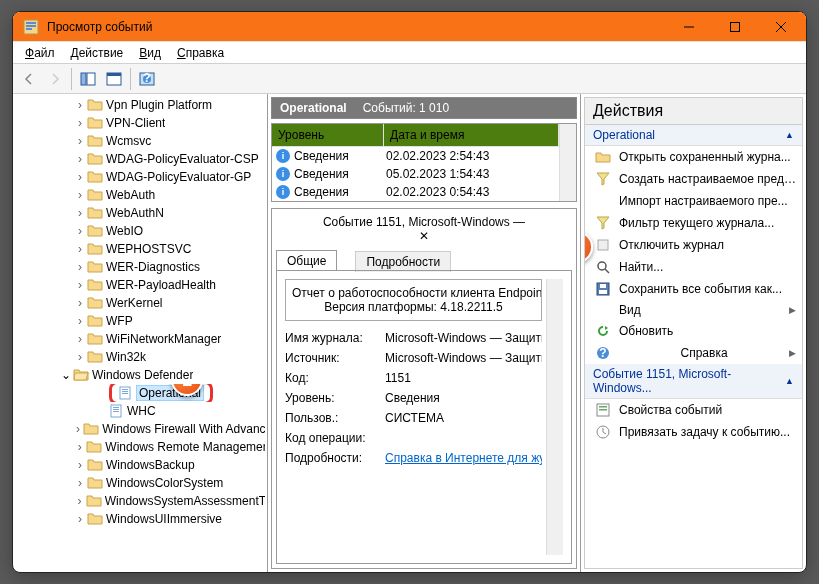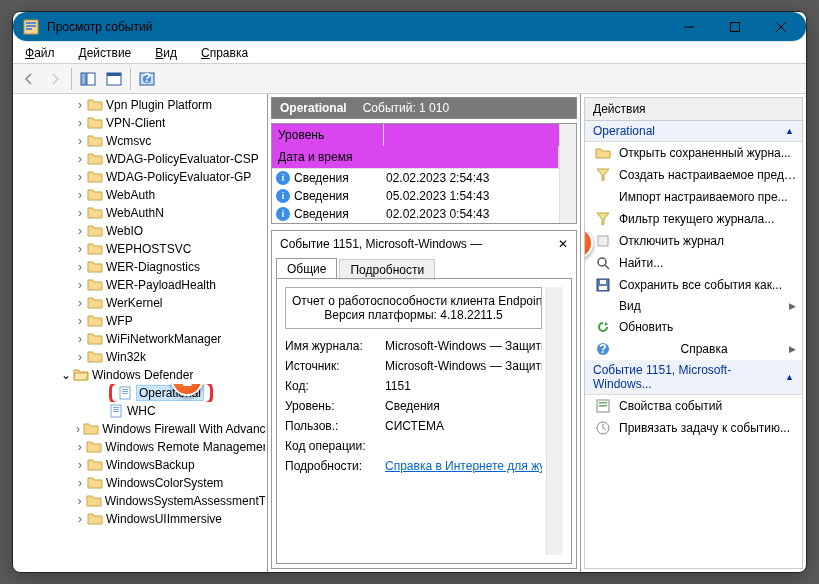--- a/index.html
+++ b/index.html
@@ -1,66 +1,66 @@
 <!DOCTYPE html>
 <html><head>
 <meta charset="utf-8">
 <style>
 * { box-sizing: border-box; margin: 0; padding: 0; font-family: 'Segoe UI', Tahoma, sans-serif; font-size: 12px; }
 body { background: #5a5a5a; display: flex; justify-content: center; align-items: center; height: 584px; width: 819px; }
 .window { width: 795px; height: 562px; background: #fff; border: 1px solid #222; border-radius: 8px; overflow: hidden; display: flex; flex-direction: column; box-shadow: 0 4px 20px rgba(0,0,0,0.3); }
-.titlebar { height: 30px; background: #0369a1; display: flex; align-items: center; padding: 0 2px 0 10px; border-bottom: 1px solid #e5e5e5; border-radius: 14px; }
+.titlebar { height: 30px; background: #f97316; display: flex; align-items: center; padding: 0 2px 0 10px; border-bottom: 1px solid #e5e5e5; }
 .titlebar .app-icon { width: 16px; height: 16px; margin-right: 8px; }
 .titlebar .title { flex: 1; color: #000; }
 .win-controls { display: flex; }
 .win-btn { width: 46px; height: 30px; display: flex; align-items: center; justify-content: center; color: #000; }
-.menubar { height: 22px; display: flex; align-items: center; padding: 0 6px; gap: 12px; border-bottom: 1px solid #d0d0d0; }
+.menubar { height: 22px; display: flex; align-items: center; padding: 0 6px; gap: 4px; border-bottom: 1px solid #d0d0d0; }
 .menubar span { padding: 2px 6px; text-decoration: underline; text-decoration-color: transparent; }
 .menubar span::first-letter { text-decoration: underline; }
 .toolbar { height: 30px; display: flex; align-items: center; padding: 0 4px; gap: 2px; background: #f5f5f5; border-bottom: 1px solid #d0d0d0; }
 .tool-btn { width: 24px; height: 24px; display: flex; align-items: center; justify-content: center; border: 1px solid transparent; border-radius: 2px; }
 .tool-sep { width: 1px; height: 22px; background: #c0c0c0; margin: 0 2px; }
 .content { flex: 1; display: flex; overflow: hidden; }
 .tree-panel { width: 255px; border-right: 1px solid #999; overflow: hidden; padding: 2px; }
 .tree { padding-left: 0; overflow: hidden; }
 .tree-item { display: flex; align-items: center; height: 18px; padding-left: 72px; white-space: nowrap; overflow: hidden; }
 .tree-item .chev { width: 14px; text-align: center; color: #666; margin-left: -14px; }
 .tree-item .fold { width: 16px; height: 14px; margin-right: 3px; flex-shrink: 0; }
 .tree-item .label { overflow: hidden; text-overflow: clip; }
 .tree-item.expanded { padding-left: 58px; }
 .tree-item.child { padding-left: 94px; }
 .tree-item.selected .label { background: #cce8ff; border: 1px solid #99d1ff; padding: 0 2px; }
 .log-icon { width: 14px; height: 14px; margin-right: 4px; flex-shrink: 0; }
 .center-panel { flex: 1; border-right: 1px solid #999; padding: 3px; display: flex; flex-direction: column; overflow: hidden; min-width: 0; }
 .header-bar { background: #797979; color: #fff; height: 22px; display: flex; align-items: center; padding: 0 8px; border: 1px solid #888; }
 .header-bar b { margin-right: 16px; font-weight: 600; }
 .event-box { border: 1px solid #999; margin-top: 4px; }
-.event-table-head { display: flex; background: #d946ef; border-bottom: 1px solid #e0e0e0; flex-direction: column; }
+.event-table-head { display: flex; background: #4d7c0f; border-bottom: 1px solid #e0e0e0; }
 .event-table-head .col { padding: 4px 6px; border-right: 1px solid #e0e0e0; }
 .col-level { width: 112px; }
 .col-date { flex: 1; }
 .event-row { display: flex; align-items: center; height: 18px; padding: 0 4px; }
 .event-row .info-icon { width: 14px; height: 14px; margin-right: 4px; border-radius: 50%; background: #3a8ee6; display: flex; align-items: center; justify-content: center; color: #fff; font-size: 9px; font-weight: bold; flex-shrink: 0; }
 .event-row .lvl { width: 92px; }
 .event-row .dt { flex: 1; }
 .scrollbar { width: 17px; background: #f0f0f0; border-left: 1px solid #ddd; }
 .detail-panel { border: 1px solid #999; margin-top: 6px; flex: 1; display: flex; flex-direction: column; overflow: hidden; }
-.detail-header { padding: 6px 8px; display: flex; align-items: center; justify-content: space-between; }
+.detail-header { padding: 6px 8px; display: flex; align-items: center; justify-content: space-between; flex-direction: column; }
 .detail-header .close-x { cursor: pointer; }
 .tabs { display: flex; padding: 0 4px; }
-.tab { padding: 3px 10px; border: 1px solid #999; border-bottom: none; background: #fff; margin-right: 2px; position: relative; top: 1px; }
+.tab { padding: 3px 10px; border: 1px solid #999; border-bottom: none; background: #fff; margin-right: 18px; position: relative; top: 1px; }
 .tab.inactive { background: #f0f0f0; border-color: #ccc; top: 2px; }
 .tab-body { border: 1px solid #999; margin: 0 4px 4px 4px; flex: 1; padding: 8px; overflow: hidden; position: relative; }
 .desc-box { border: 1px solid #aaa; padding: 6px; margin-bottom: 10px; font-size: 11.5px; overflow: hidden; white-space: nowrap; }
 .detail-grid { display: grid; grid-template-columns: 100px 1fr; row-gap: 6px; font-size: 12px; }
 .detail-grid .k { white-space: nowrap; }
 .detail-grid .v { white-space: nowrap; overflow: hidden; }
 .detail-grid .v a { color: #0066cc; }
 .actions-panel { width: 225px; display: flex; flex-direction: column; padding: 3px; overflow: hidden; }
-.actions-header { background: #f0f0f0; border: 1px solid #ccc; padding: 4px 8px; font-size: 12px; }
+.actions-header { background: #f0f0f0; border: 1px solid #ccc; padding: 4px 8px; font-size: 16px; }
 .actions-body { border: 1px solid #ccc; border-top: none; flex: 1; overflow: hidden; }
 .section-head { background: #eef3fa; padding: 3px 8px; display: flex; justify-content: space-between; align-items: center; color: #003399; border-bottom: 1px solid #ddd; }
 .section-head .tri { font-size: 9px; color: #003399; }
 .action-item { display: flex; align-items: center; padding: 3px 6px 3px 10px; gap: 8px; white-space: nowrap; overflow: hidden; }
 .action-item .ico { width: 16px; height: 16px; flex-shrink: 0; display: flex; align-items: center; justify-content: center; }
 .action-item .txt { overflow: hidden; text-overflow: ellipsis; }
 .action-item.sub { padding-left: 34px; justify-content: space-between; }
 .action-item.sub .arr { color: #666; font-size: 9px; }
 .highlight-clear { border: 3px solid #e6322e; border-radius: 10px; margin: 2px 4px; padding: 2px 6px 2px 10px; }
 .callout { position: absolute; width: 32px; height: 32px; border-radius: 50%; background: radial-gradient(circle at 30% 30%, #ff8a3c, #e74c16); border: 2px solid #fff; box-shadow: 0 2px 4px rgba(0,0,0,0.4); color: #fff; font-weight: bold; font-size: 18px; display: flex; align-items: center; justify-content: center; z-index: 100; }

